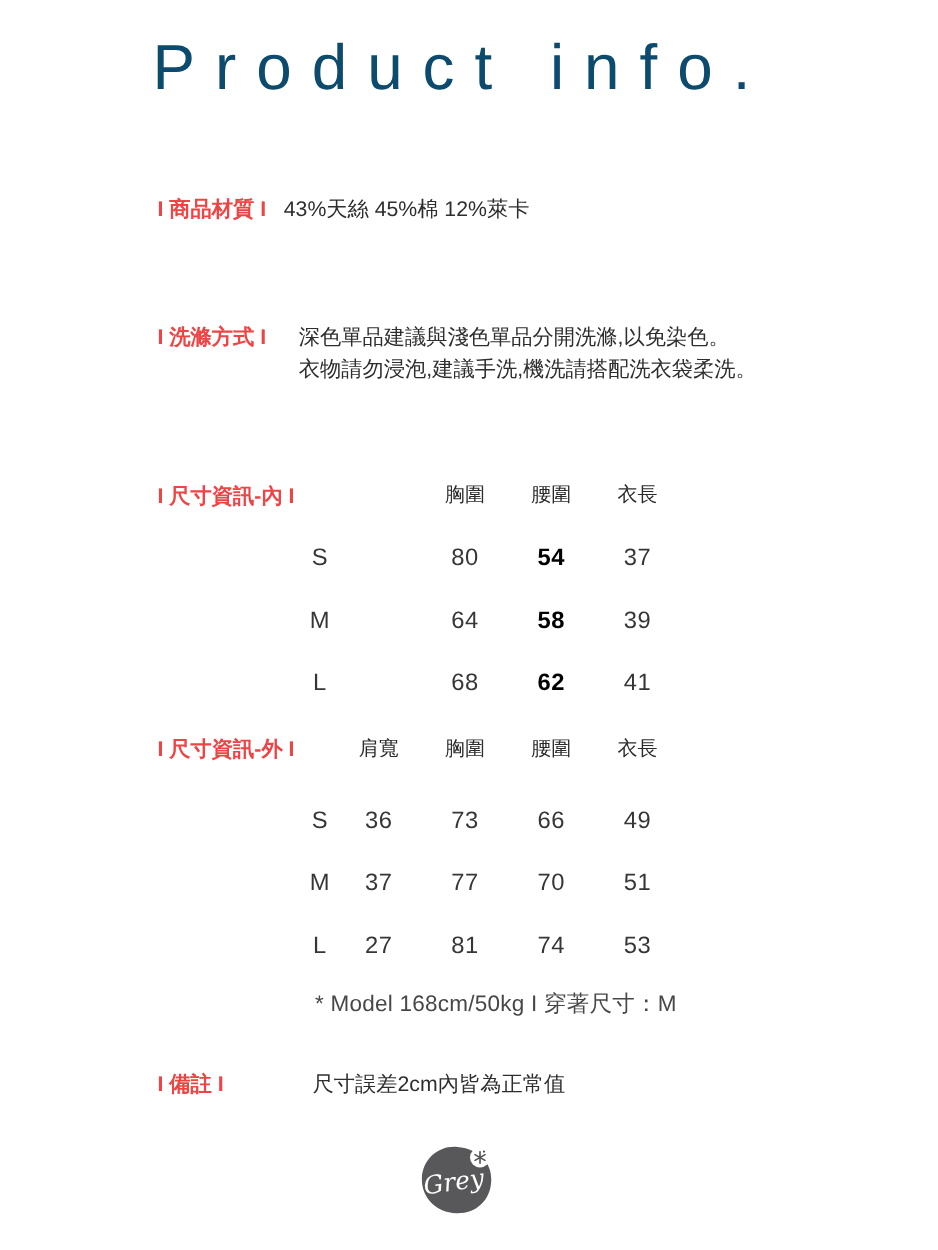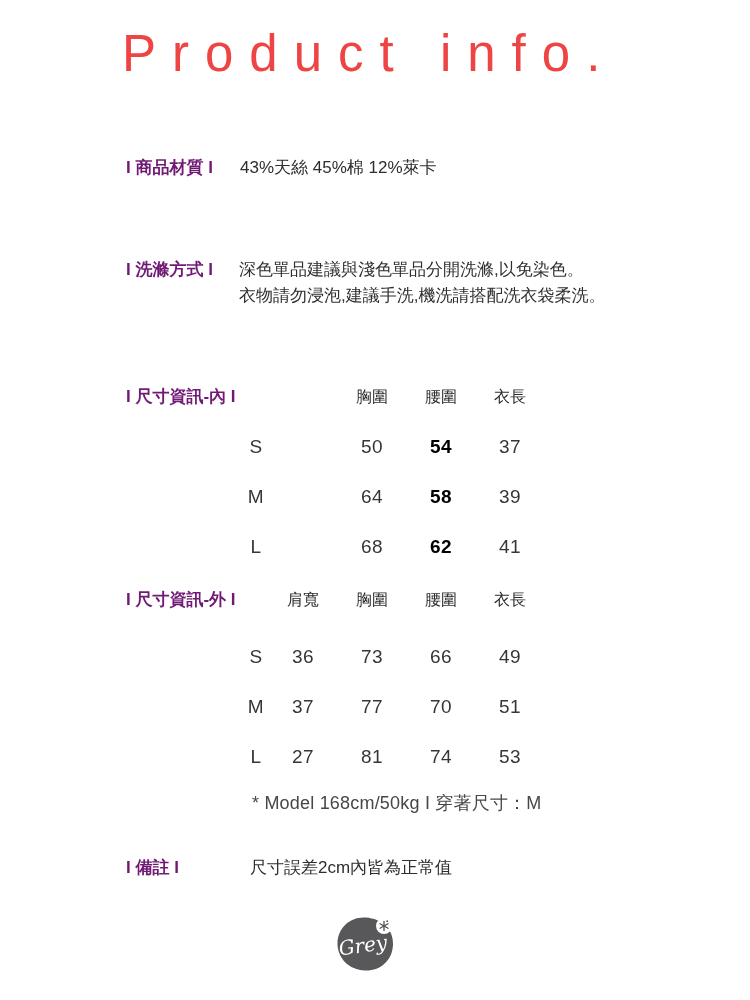--- a/index.html
+++ b/index.html
@@ -5,25 +5,25 @@
   html,body { margin:0; padding:0; background:#ffffff; }
   .page {
     position:relative; width:750px; height:1000px; margin:0 auto;
     background:#ffffff; overflow:hidden;
     font-family:"Liberation Sans","DejaVu Sans",sans-serif;
     -webkit-font-smoothing:antialiased;
   }
   .title {
     position:absolute; left:122px; top:24px; margin:0;
     font-size:51px; font-weight:500; letter-spacing:16px;
-    color:#ef4444; white-space:nowrap;
+    color:#0c4a6e; white-space:nowrap;
   }
   .sec-label {
     position:absolute; left:126px; font-size:17px; font-weight:700;
-    color:#701a75; line-height:24px; white-space:nowrap;
+    color:#ef4444; line-height:24px; white-space:nowrap;
   }
   .sec-text {
     position:absolute; font-size:17px; color:#2e2e2e;
     line-height:24px; white-space:nowrap;
   }
   .trow { position:absolute; left:0; width:100%; height:24px; }
   .cell {
     position:absolute; transform:translateX(-50%);
     line-height:24px; white-space:nowrap;
   }
@@ -42,35 +42,35 @@
   .logo { position:absolute; left:333px; top:914px; width:64px; height:60px; }
 </style>
 </head>
 <body>
 
 <div class="page">
 
   <h1 class="title">Product info.</h1>
 
   <div class="sec-label" style="top:156px">I 商品材質 I</div>
-  <div class="sec-text" style="top:156px;left:240px">43%天絲 45%棉 12%萊卡</div>
+  <div class="sec-text" style="top:156px;left:227px">43%天絲 45%棉 12%萊卡</div>
 
   <div class="sec-label" style="top:258px">I 洗滌方式 I</div>
   <div class="sec-text" style="top:258px;left:239px">深色單品建議與淺色單品分開洗滌,以免染色。</div>
   <div class="sec-text" style="top:284px;left:239px">衣物請勿浸泡,建議手洗,機洗請搭配洗衣袋柔洗。</div>
 
   <div class="sec-label" style="top:385px">I 尺寸資訊-內 I</div>
   <div class="trow" style="top:385px">
     <span class="cell col-b th">胸圍</span>
     <span class="cell col-c th">腰圍</span>
     <span class="cell col-d th">衣長</span>
   </div>
   <div class="trow" style="top:435px">
     <span class="cell col-size num">S</span>
-    <span class="cell col-b num">50</span>
+    <span class="cell col-b num">80</span>
     <span class="cell col-c num bold">54</span>
     <span class="cell col-d num">37</span>
   </div>
   <div class="trow" style="top:485px">
     <span class="cell col-size num">M</span>
     <span class="cell col-b num">64</span>
     <span class="cell col-c num bold">58</span>
     <span class="cell col-d num">39</span>
   </div>
   <div class="trow" style="top:535px">

